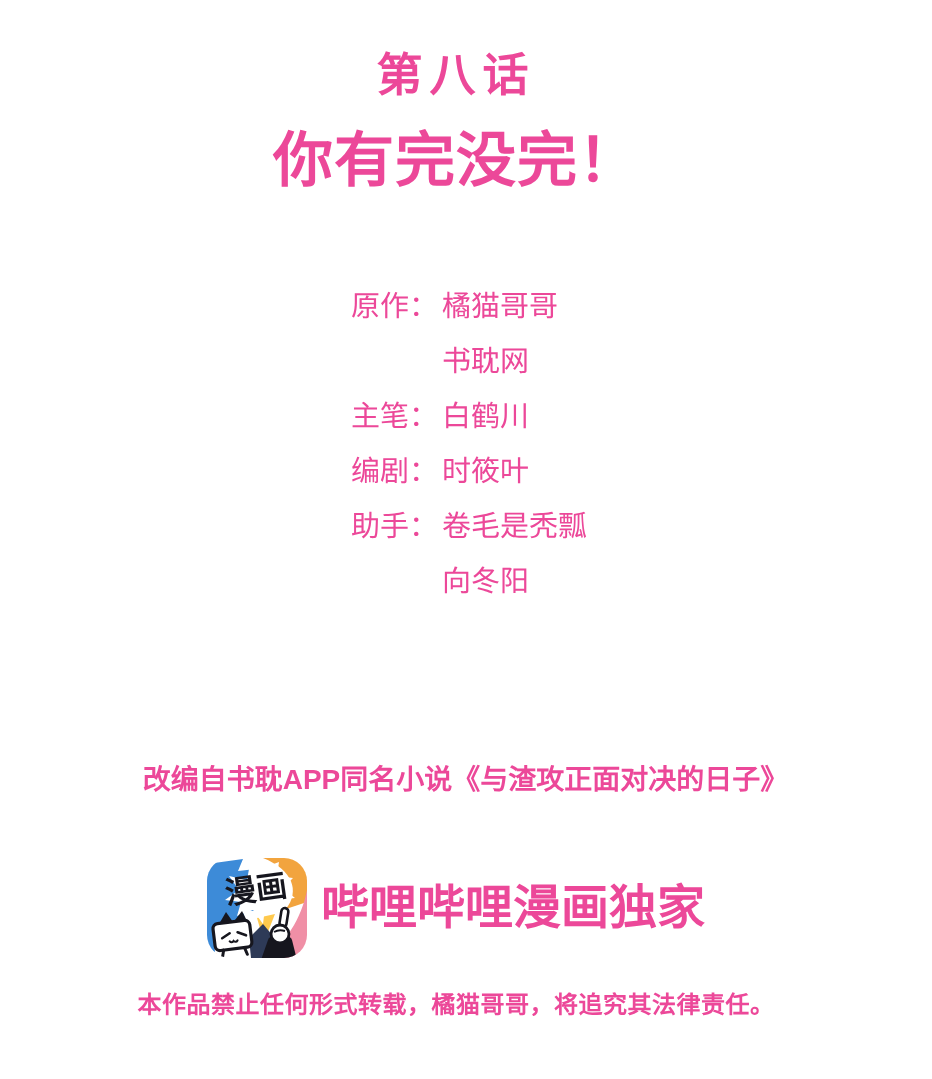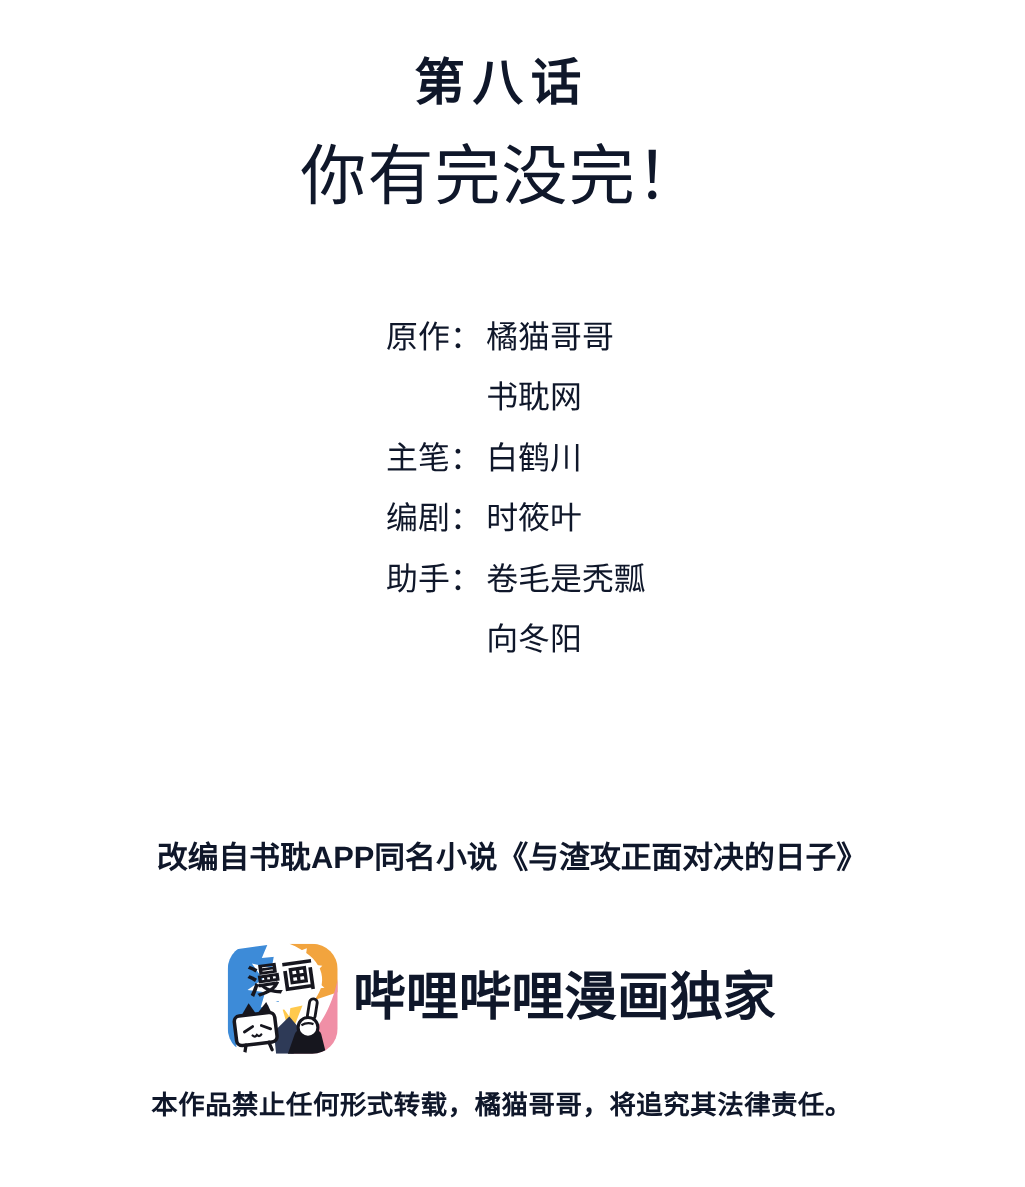--- a/index.html
+++ b/index.html
@@ -1,39 +1,39 @@
 <!DOCTYPE html>
 <html lang="zh-CN"><head>
 <meta charset="utf-8">
 <style>
   html, body { margin: 0; padding: 0; background: #ffffff; }
   .page {
     position: relative;
     width: 912px;
     height: 1079px;
     background: #ffffff;
-    color: #0f172a;
+    color: #ec4899;
     font-family: "Liberation Sans", sans-serif;
     overflow: hidden;
   }
   .chapter {
     position: absolute;
     top: 38px; left: 0; right: 0;
     text-align: center;
     font-size: 46px;
     font-weight: 700;
     letter-spacing: 7px;
   }
   .title {
     position: absolute;
     top: 111px; left: 0; right: 0;
     margin: 0;
     text-align: center;
     font-size: 60px;
-    font-weight: 400;
+    font-weight: 700;
     letter-spacing: 1px;
   }
   .credits {
     position: absolute;
     top: 275px;
     left: 341px;
     font-size: 29px;
   }
   .credit-row {
     display: flex;

